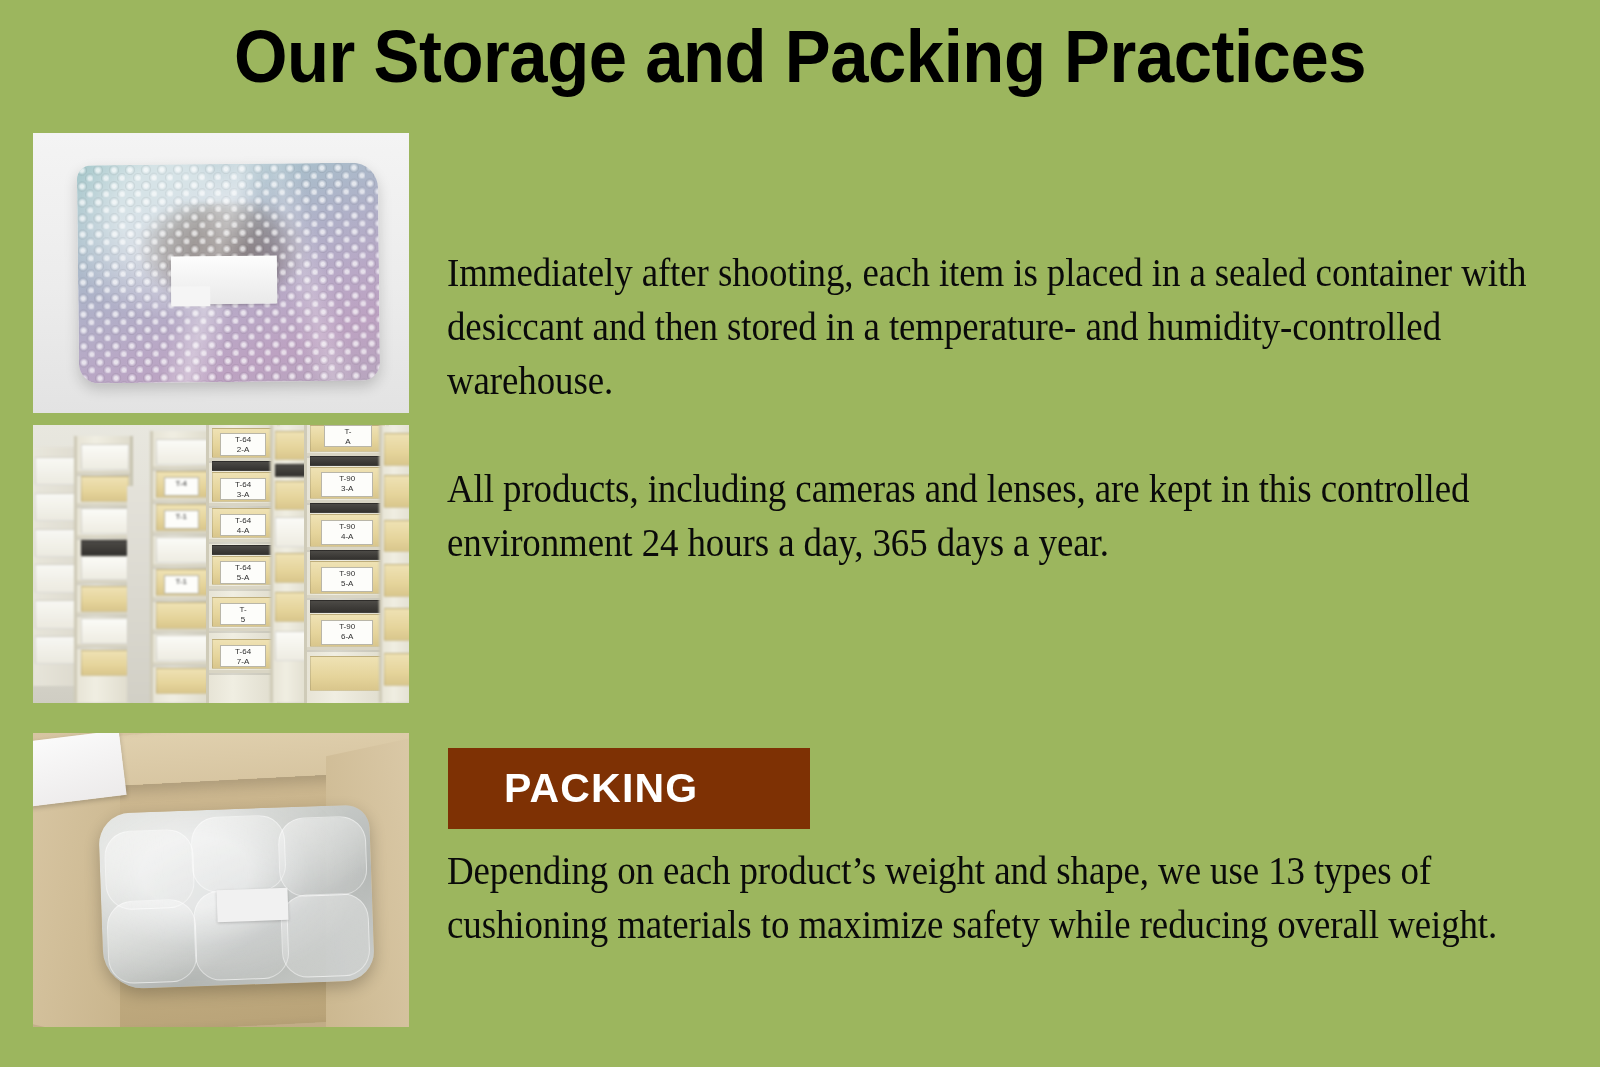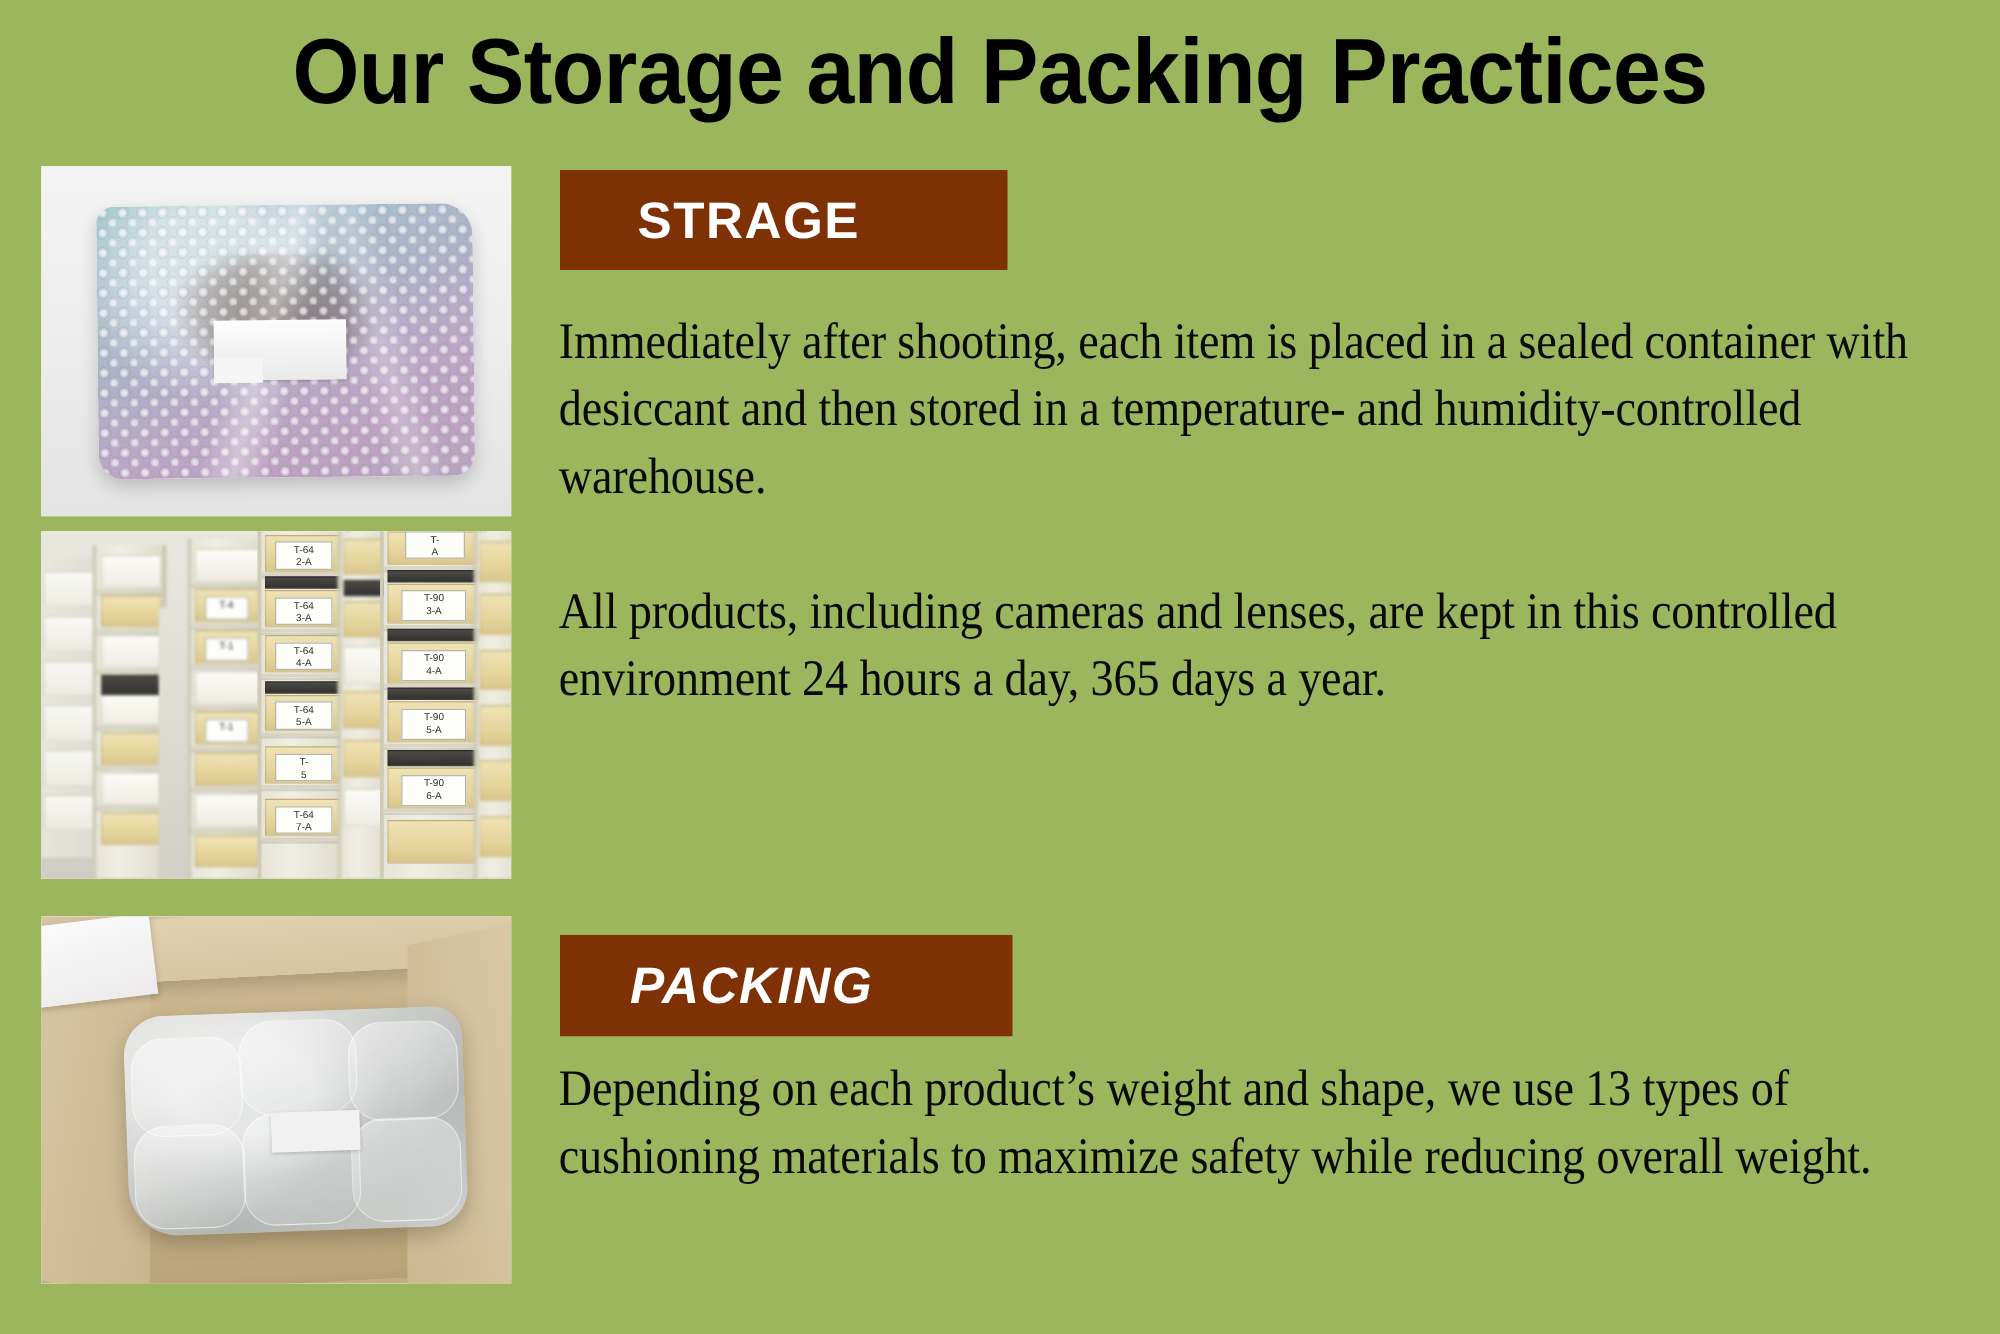--- a/index.html
+++ b/index.html
@@ -226,21 +226,21 @@
   .banner-label {
     font-family: "Liberation Sans", sans-serif;
     font-weight: 700;
     font-size: 41px;
     line-height: 41px;
     color: #ffffff;
     letter-spacing: 1.2px;
     white-space: nowrap;
   }
   .banner-storage .banner-label { margin-left: 62px; }
-  .banner-packing .banner-label { margin-left: 56px; font-style: italic; }
+  .banner-packing .banner-label { margin-left: 56px; }
 
   .body-text {
     position: absolute;
     font-family: "Liberation Serif", serif;
     font-size: 41px;
     line-height: 54px;
     color: #0a0a0a;
     transform: scaleX(0.90);
     transform-origin: left top;
     letter-spacing: -0.1px;
@@ -403,23 +403,20 @@
         <div class="cell" style="left:2%;  top:50%; width:32%; height:46%;"></div>
         <div class="cell" style="left:34%; top:4%;  width:34%; height:42%;"></div>
         <div class="cell" style="left:34%; top:46%; width:34%; height:50%;"></div>
         <div class="cell" style="left:66%; top:6%;  width:32%; height:44%;"></div>
         <div class="cell" style="left:66%; top:50%; width:32%; height:46%;"></div>
       </div>
       <div class="cb-whitetag"></div>
     </div>
   </div>
 
-  <div class="section-banner banner-storage">
-    <span class="banner-label">STRAGE</span>
-  </div>
 
   <div class="body-text text-storage">
     <p>Immediately after shooting, each item is placed in a sealed container with desiccant and then stored in a temperature- and humidity-controlled warehouse.</p>
     <p>All products, including cameras and lenses, are kept in this controlled environment 24 hours a day, 365 days a year.</p>
   </div>
 
   <div class="section-banner banner-packing">
     <span class="banner-label">PACKING</span>
   </div>
 

